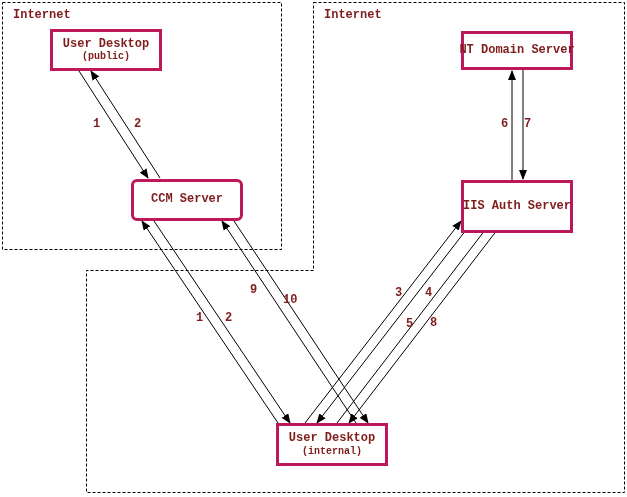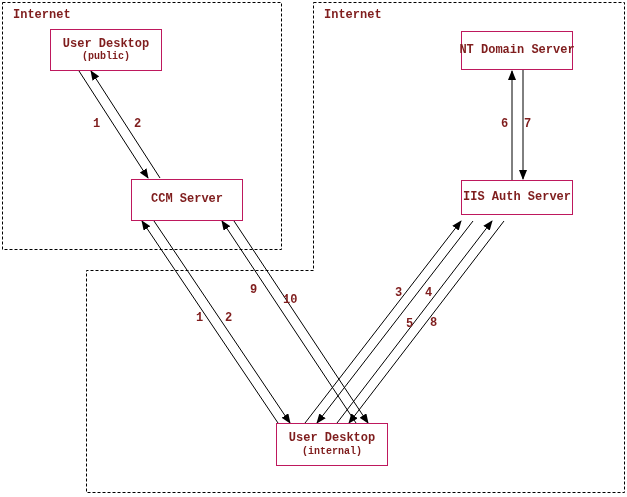--- a/index.html
+++ b/index.html
@@ -18,21 +18,21 @@
     width: 627px; height: 497px;
   }
   .zone-label {
     position: absolute;
     font-size: 12px;
     font-weight: bold;
     white-space: nowrap;
   }
   .node {
     position: absolute;
-    border: 1px solid #be185d;
+    border: 3px solid #be185d;
     background: #ffffff;
     display: flex;
     flex-direction: column;
     align-items: center;
     justify-content: center;
     text-align: center;
     box-sizing: border-box;
   }
   .node-label {
     font-size: 12px;
@@ -95,29 +95,29 @@
   </svg>
 
   <span class="zone-label" style="left:13px; top:8px;">Internet</span>
   <span class="zone-label" style="left:324px; top:8px;">Internet</span>
 
   <div class="node" style="left:50px; top:29px; width:112px; height:42px;">
     <div class="node-label">User Desktop</div>
     <div class="node-sublabel">(public)</div>
   </div>
 
-  <div class="node" style="left:131px; top:179px; width:112px; height:42px;">
+  <div class="node" style="left:131px; top:179px; width:112px; height:42px;border-radius:6px;">
     <div class="node-label">CCM Server</div>
   </div>
 
   <div class="node" style="left:461px; top:31px; width:112px; height:39px;">
     <div class="node-label">NT Domain Server</div>
   </div>
 
-  <div class="node" style="left:461px; top:180px; width:112px; height:35px;">
+  <div class="node" style="left:461px; top:180px; width:112px; height:53px;">
     <div class="node-label">IIS Auth Server</div>
   </div>
 
   <div class="node" style="left:276px; top:423px; width:112px; height:43px;">
     <div class="node-label">User Desktop</div>
     <div class="node-sublabel">(internal)</div>
   </div>
 
   <span class="edge-label" style="left:93px;  top:117px;">1</span>
   <span class="edge-label" style="left:134px; top:117px;">2</span>

